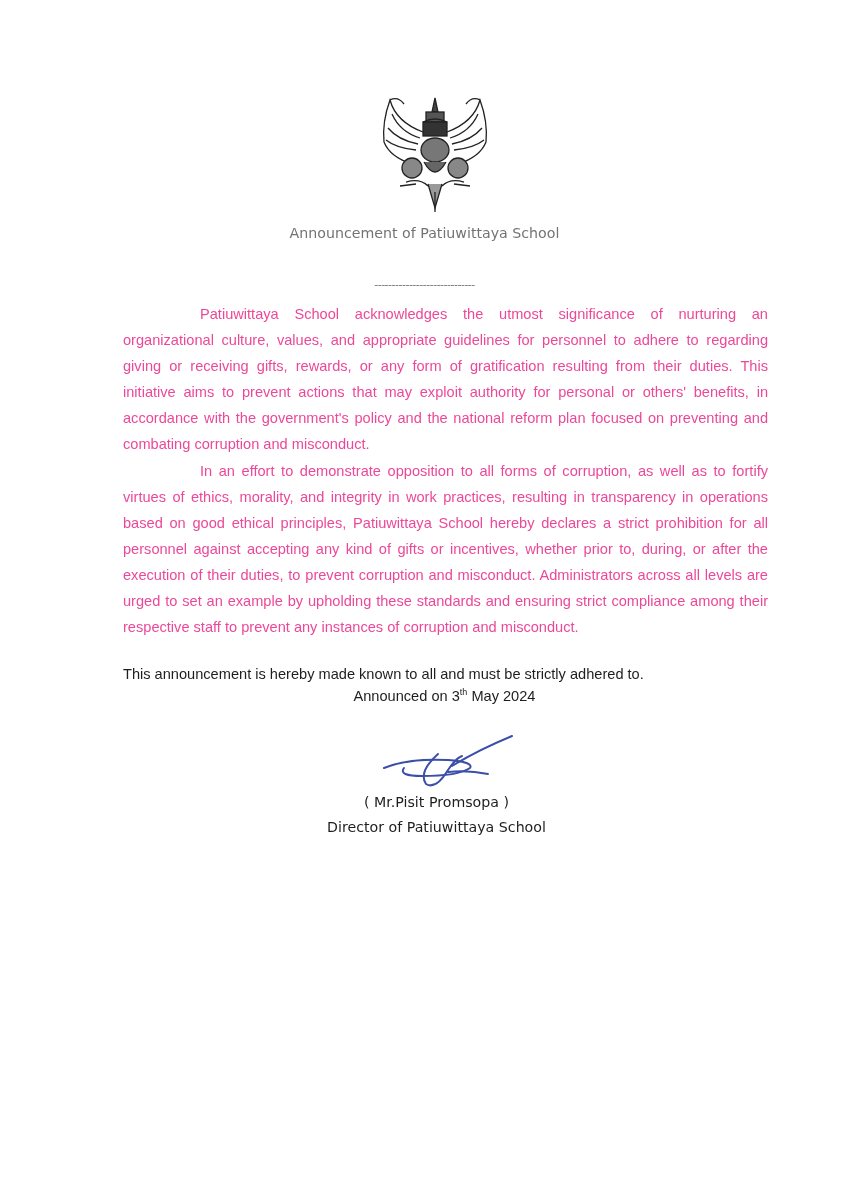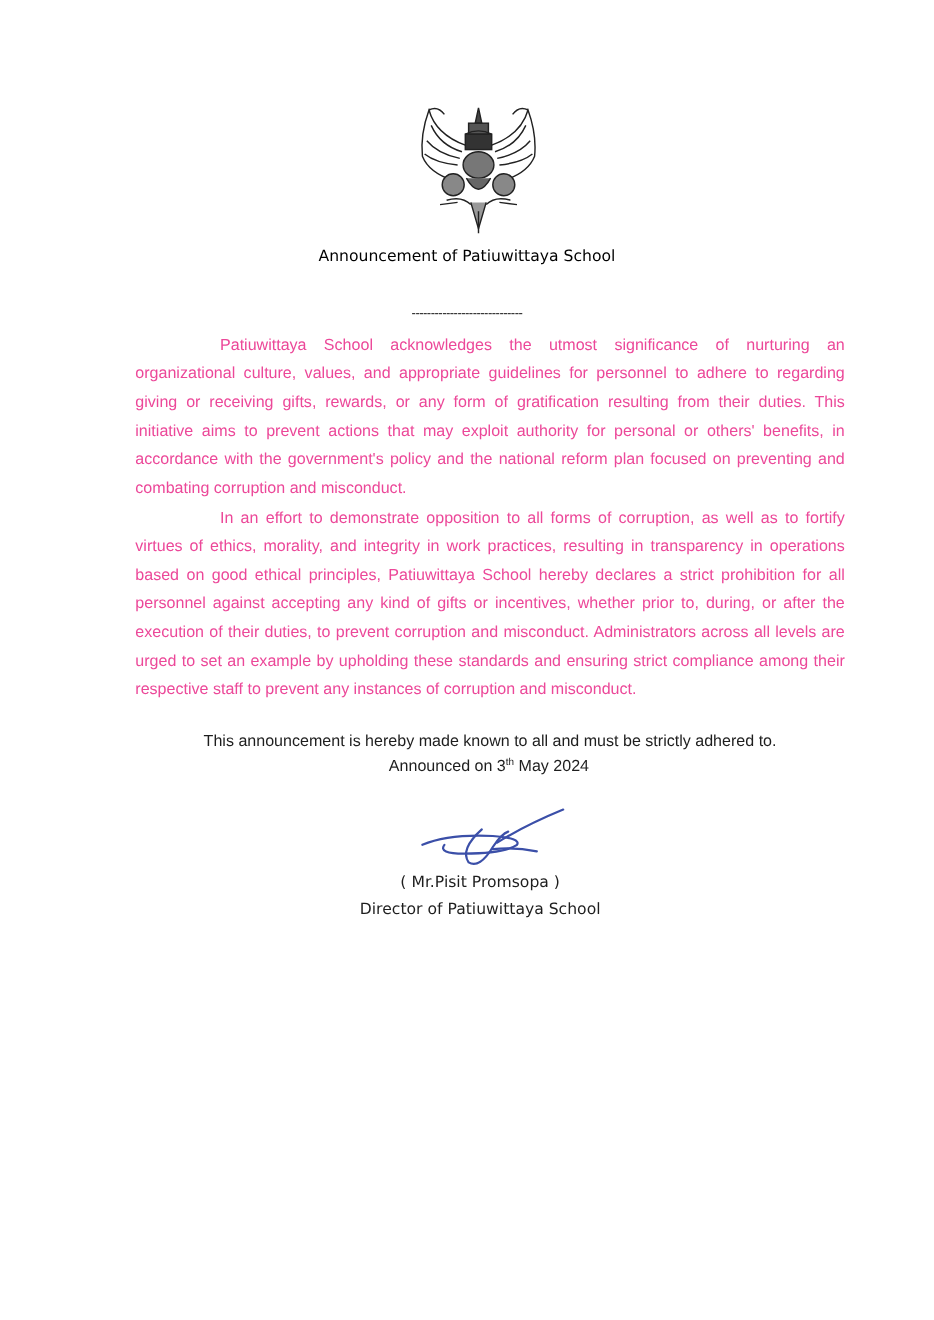--- a/index.html
+++ b/index.html
@@ -4,35 +4,35 @@
   <style>
     html, body { margin: 0; padding: 0; background: #ffffff; }
     body {
       width: 849px; height: 1200px; position: relative; overflow: hidden;
       font-family: "DejaVu Sans", sans-serif; color: #1a1a1a;
     }
     .page { position: absolute; left: 0; top: 0; width: 849px; height: 1200px; background: #fff; }
     .emblem { position: absolute; left: 376px; top: 92px; width: 118px; height: 122px; }
     .heading {
       position: absolute; left: 0; width: 849px; text-align: center;
-      font-size: 14.2px; color: #000000;
+      font-size: 14.2px; color: #737373;
     }
     .h1 { top: 225px; }
     .h2 { top: 250px; }
     .dashline { top: 278px; font-size: 11px; letter-spacing: -0.5px; }
     .body-text {
       position: absolute; left: 123px; width: 645px; top: 301px;
       font-family: "Liberation Sans Narrow", "Liberation Sans", sans-serif;
       font-size: 14.6px; line-height: 26.1px; text-align: justify; color: #ec4899;
     }
     .body-text p { margin: 0; text-indent: 77px; }
     .closing {
       position: absolute; left: 123px; width: 645px; top: 661px;
       font-family: "Liberation Sans", sans-serif; font-size: 14.6px; line-height: 26px;
-      text-align: center; color: #1e1e1e;
+      text-align: left; color: #1e1e1e;
     }
     .date {
       position: absolute; left: 0; width: 889px; top: 687px; text-align: center;
       font-family: "Liberation Sans", sans-serif; font-size: 14.6px; color: #1e1e1e;
     }
     .date sup { font-size: 9px; vertical-align: 6px; }
     .signature { position: absolute; left: 378px; top: 732px; width: 140px; height: 60px; }
     .signer {
       position: absolute; left: 0; width: 873px; top: 794px; text-align: center;
       font-size: 14.2px; color: #1e1e1e;

